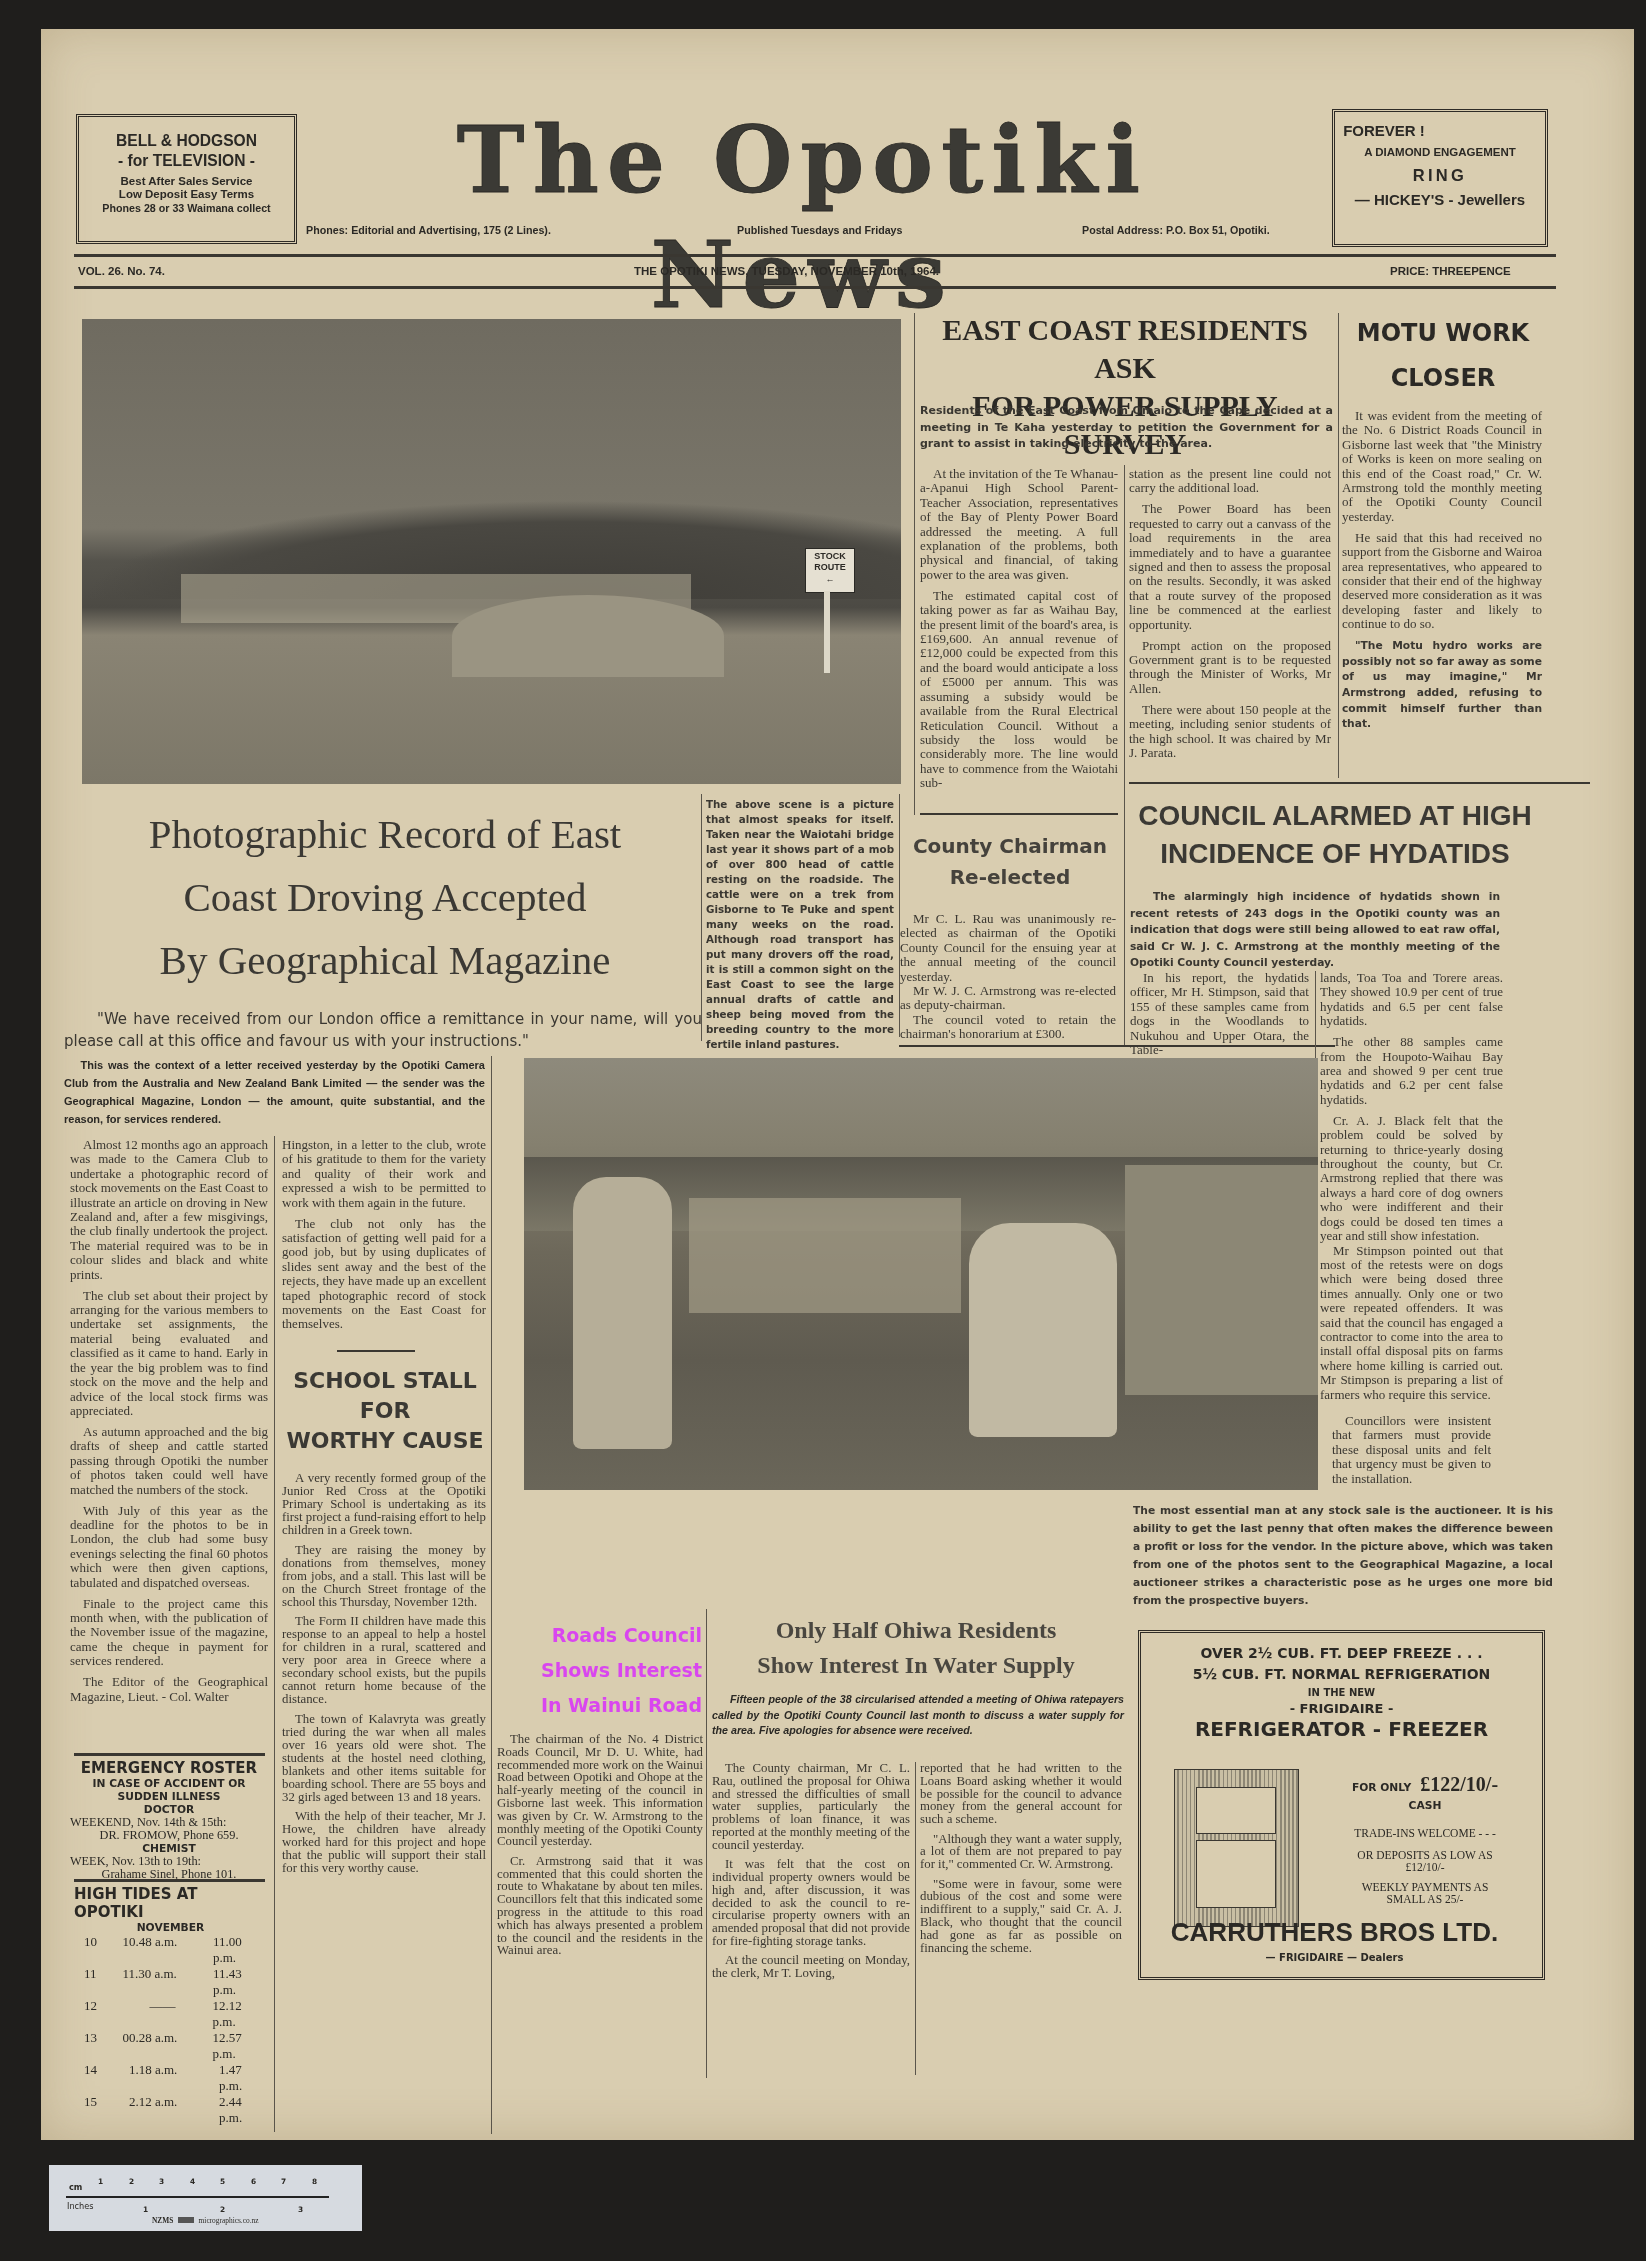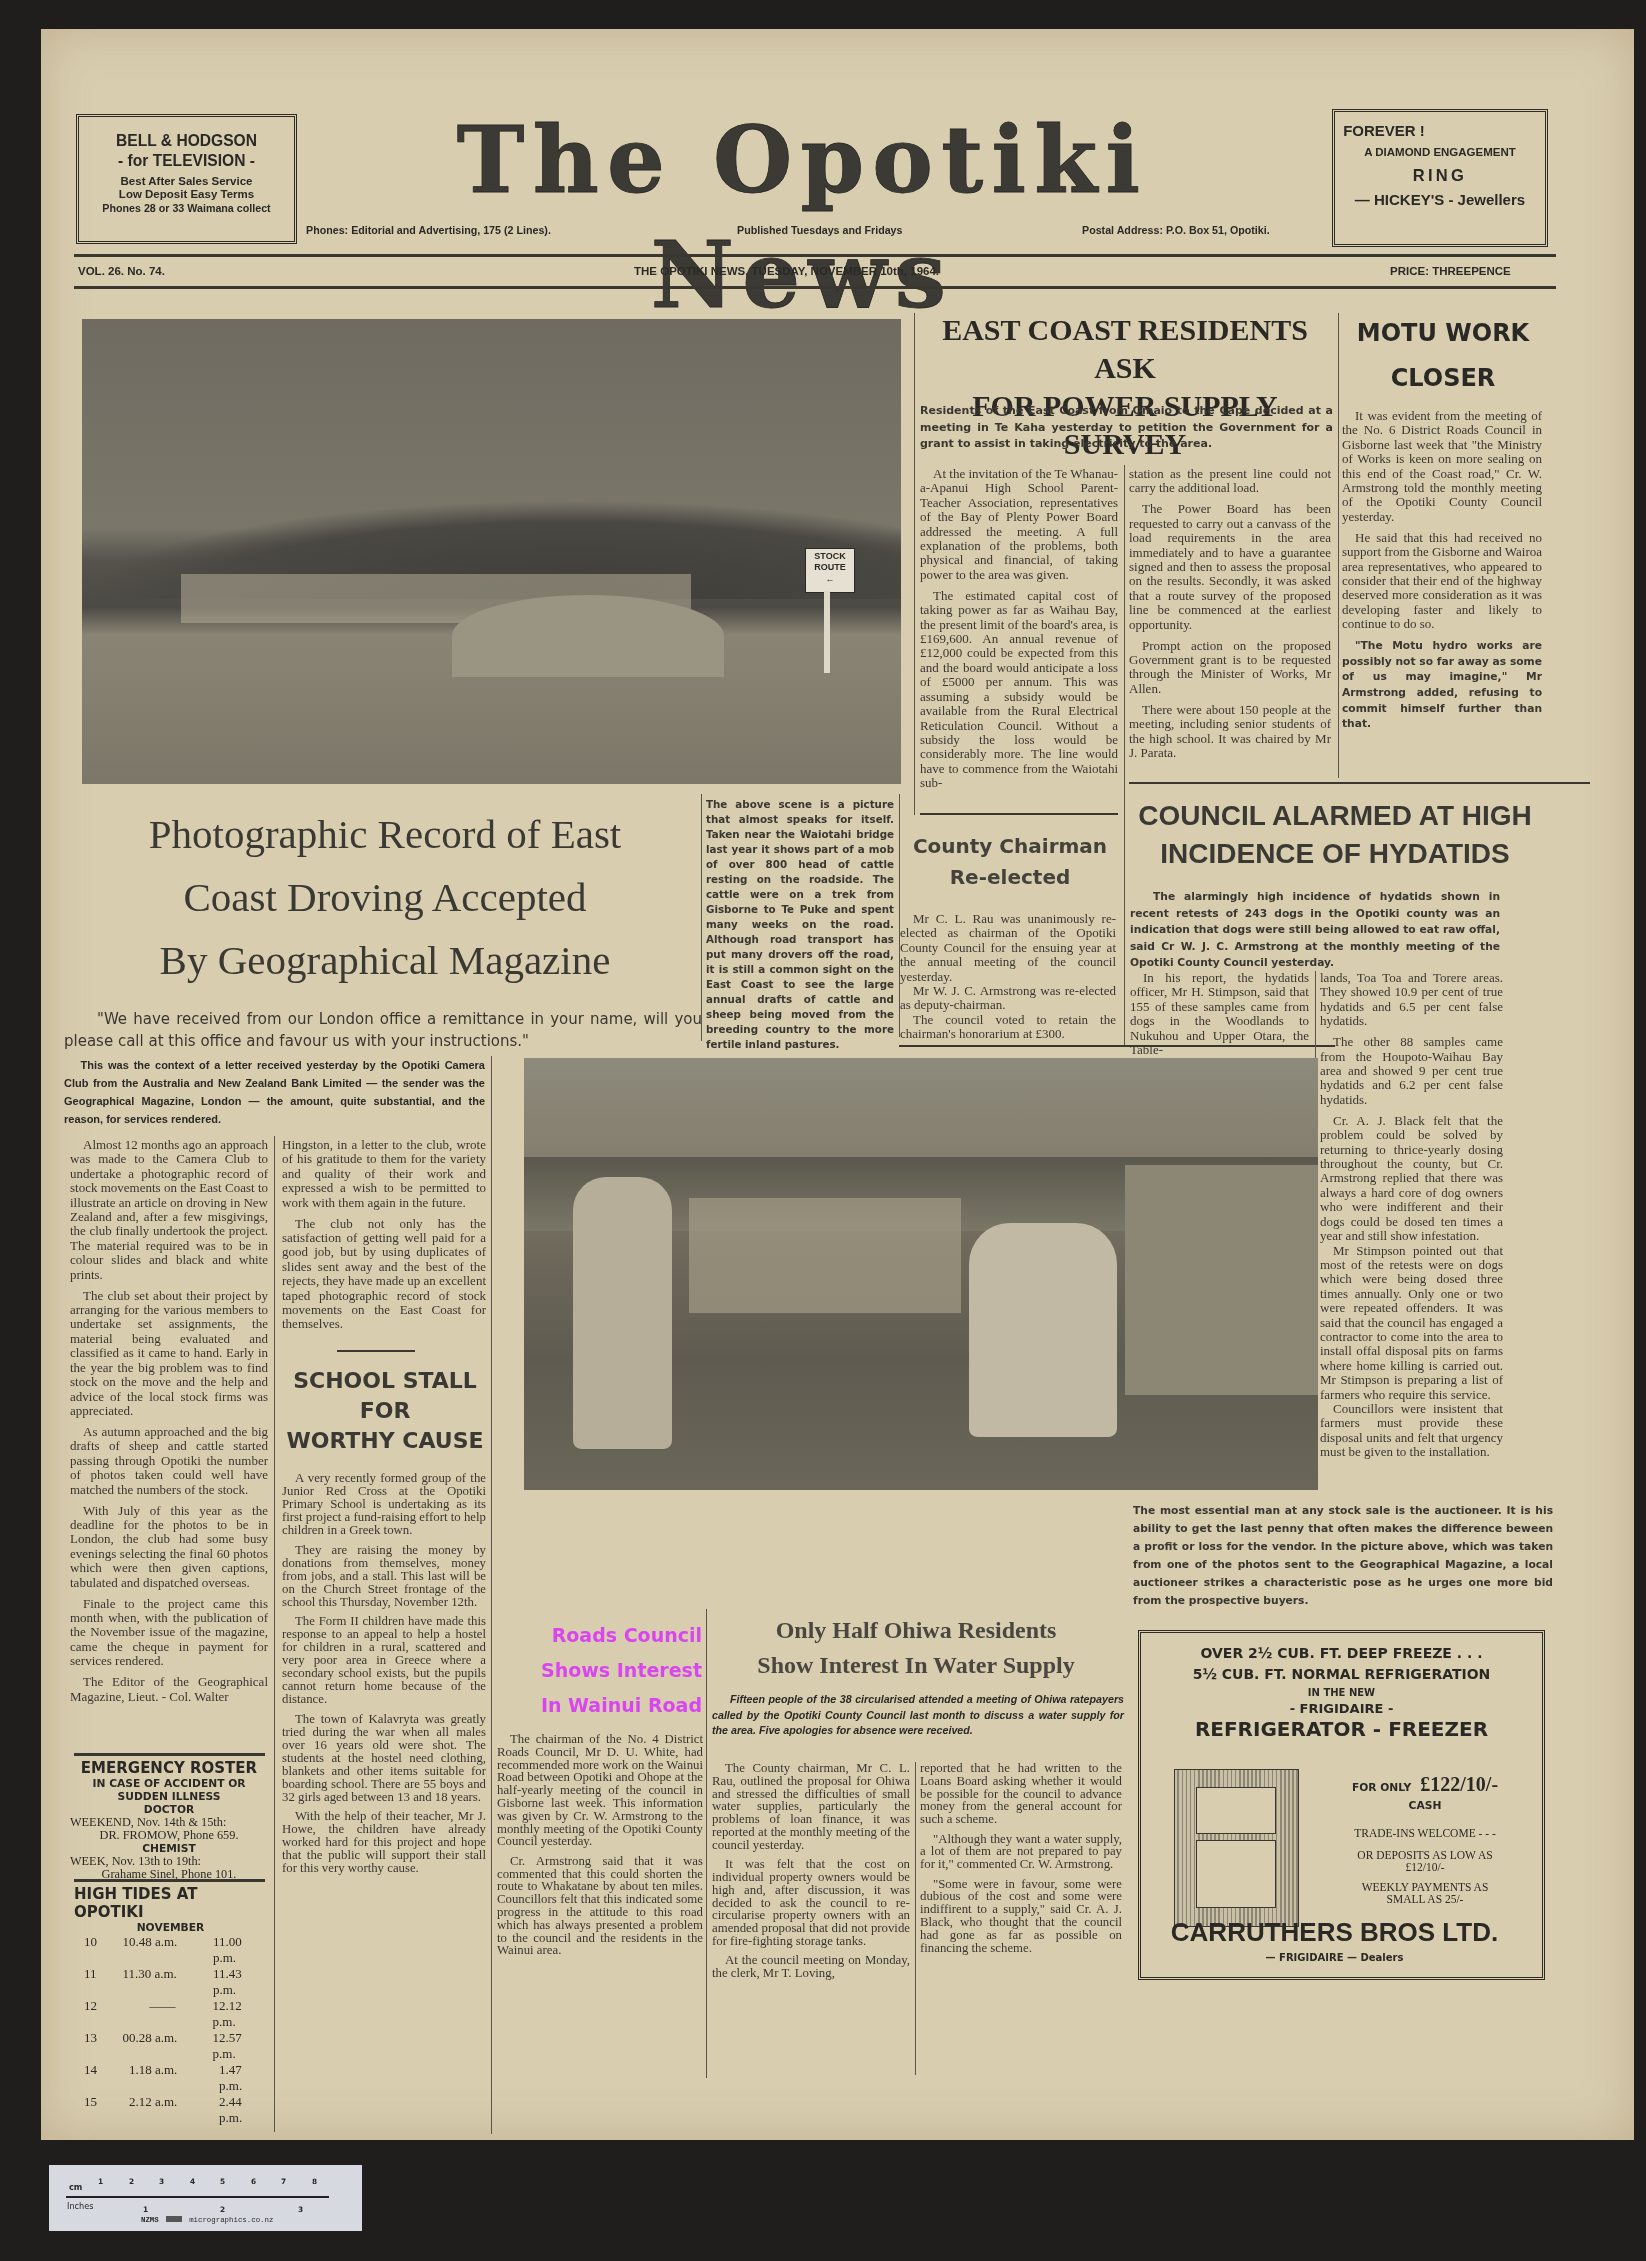--- a/index.html
+++ b/index.html
@@ -207,21 +207,21 @@
 <div class="abs lead" style="left:1130px;top:889px;width:370px;font-size:10.7px;text-indent:23px;">The alarmingly high incidence of hydatids shown in recent retests of 243 dogs in the Opotiki county was an indication that dogs were still being allowed to eat raw offal, said Cr W. J. C. Armstrong at the monthly meeting of the Opotiki County Council yesterday.</div>
 <div class="abs body" style="left:1130px;top:971px;width:179px;">
   <p style="margin:0">In his report, the hydatids officer, Mr H. Stimpson, said that 155 of these samples came from dogs in the Woodlands to Nukuhou and Upper Otara, the Table-</p>
 </div>
 <div class="vrule" style="left:1315px;top:971px;height:519px;"></div>
 <div class="abs body" style="left:1320px;top:971px;width:183px;">
   <p style="text-indent:0">lands, Toa Toa and Torere areas. They showed 10.9 per cent of true hydatids and 6.5 per cent false hydatids.</p>
   <p>The other 88 samples came from the Houpoto-Waihau Bay area and showed 9 per cent true hydatids and 6.2 per cent false hydatids.</p>
   <p style="margin:0">Cr. A. J. Black felt that the problem could be solved by returning to thrice-yearly dosing throughout the county, but Cr. Armstrong replied that there was always a hard core of dog owners who were indifferent and their dogs could be dosed ten times a year and still show infestation.</p>
   <p style="margin:0">Mr Stimpson pointed out that most of the retests were on dogs which were being dosed three times annually. Only one or two were repeated offenders. It was said that the council has engaged a contractor to come into the area to install offal disposal pits on farms where home killing is carried out. Mr Stimpson is preparing a list of farmers who require this service.</p>
-  <p style="margin:0">Councillors were insistent that farmers must provide these disposal units and felt that urgency must be given to the installation.</p>
+  <p style="margin:12px">Councillors were insistent that farmers must provide these disposal units and felt that urgency must be given to the installation.</p>
 </div>
 
 <div class="photo" style="left:524px;top:1058px;width:794px;height:432px;background:linear-gradient(180deg,#8e8a7c 0%,#85806f 20%,#6d685a 45%,#5f5b50 70%,#6a6659 100%);">
   <div class="abs" style="left:0;top:99px;width:794px;height:74px;background:linear-gradient(180deg,#5a574d,#7b7767);"></div>
   <div class="abs" style="left:49px;top:119px;width:99px;height:272px;background:#b6ae98;border-radius:33px 33px 8.2px 8.2px;"></div>
   <div class="abs" style="left:445px;top:165px;width:148px;height:214px;background:#c1b9a3;border-radius:41px 41px 8.2px 8.2px;"></div>
   <div class="abs" style="left:165px;top:140px;width:272px;height:115px;background:#a29b86;opacity:.7;"></div>
   <div class="abs" style="left:601px;top:107px;width:193px;height:230px;background:#8c8775;"></div>
 </div>
 <div class="abs lead" style="left:1133px;top:1502px;width:420px;font-size:10.7px;line-height:18px;">The most essential man at any stock sale is the auctioneer. It is his ability to get the last penny that often makes the difference beween a profit or loss for the vendor. In the picture above, which was taken from one of the photos sent to the Geographical Magazine, a local auctioneer strikes a characteristic pose as he urges one more bid from the prospective buyers.</div>
@@ -286,19 +286,19 @@
   <div class="abs sans bold" style="left:80px;top:11.5px;font-size:7.4px;">2</div>
   <div class="abs sans bold" style="left:110px;top:11.5px;font-size:7.4px;">3</div>
   <div class="abs sans bold" style="left:141px;top:11.5px;font-size:7.4px;">4</div>
   <div class="abs sans bold" style="left:171px;top:11.5px;font-size:7.4px;">5</div>
   <div class="abs sans bold" style="left:202px;top:11.5px;font-size:7.4px;">6</div>
   <div class="abs sans bold" style="left:232px;top:11.5px;font-size:7.4px;">7</div>
   <div class="abs sans bold" style="left:263px;top:11.5px;font-size:7.4px;">8</div>
   <div class="abs sans bold" style="left:94px;top:40px;font-size:7.4px;">1</div>
   <div class="abs sans bold" style="left:171px;top:40px;font-size:7.4px;">2</div>
   <div class="abs sans bold" style="left:249px;top:40px;font-size:7.4px;">3</div>
-  <div class="abs" style="left:92px;top:51px;font-size:7.4px;font-family:Liberation Mono, monospace;">
+  <div class="abs" style="left:103px;top:51px;font-size:7.4px;font-family:Liberation Serif, serif;">
     <b>NZMS</b>
     <span style="display:inline-block;width:16.5px;height:5.8px;background:#555;margin:0 2.5px;"></span>
     <span>micrographics.co.nz</span>
   </div>
 </div>
 
 
 </body></html>

